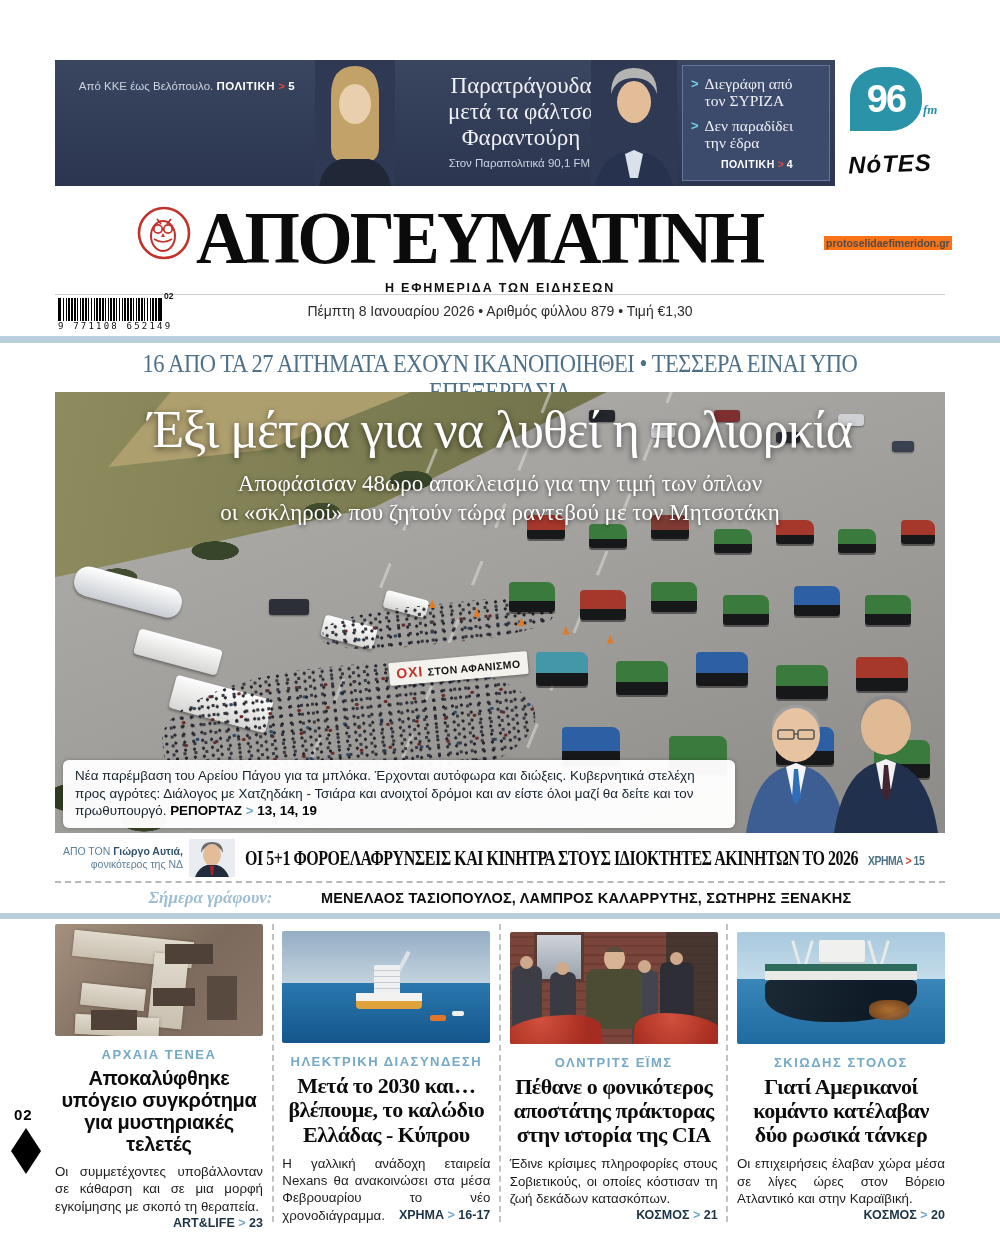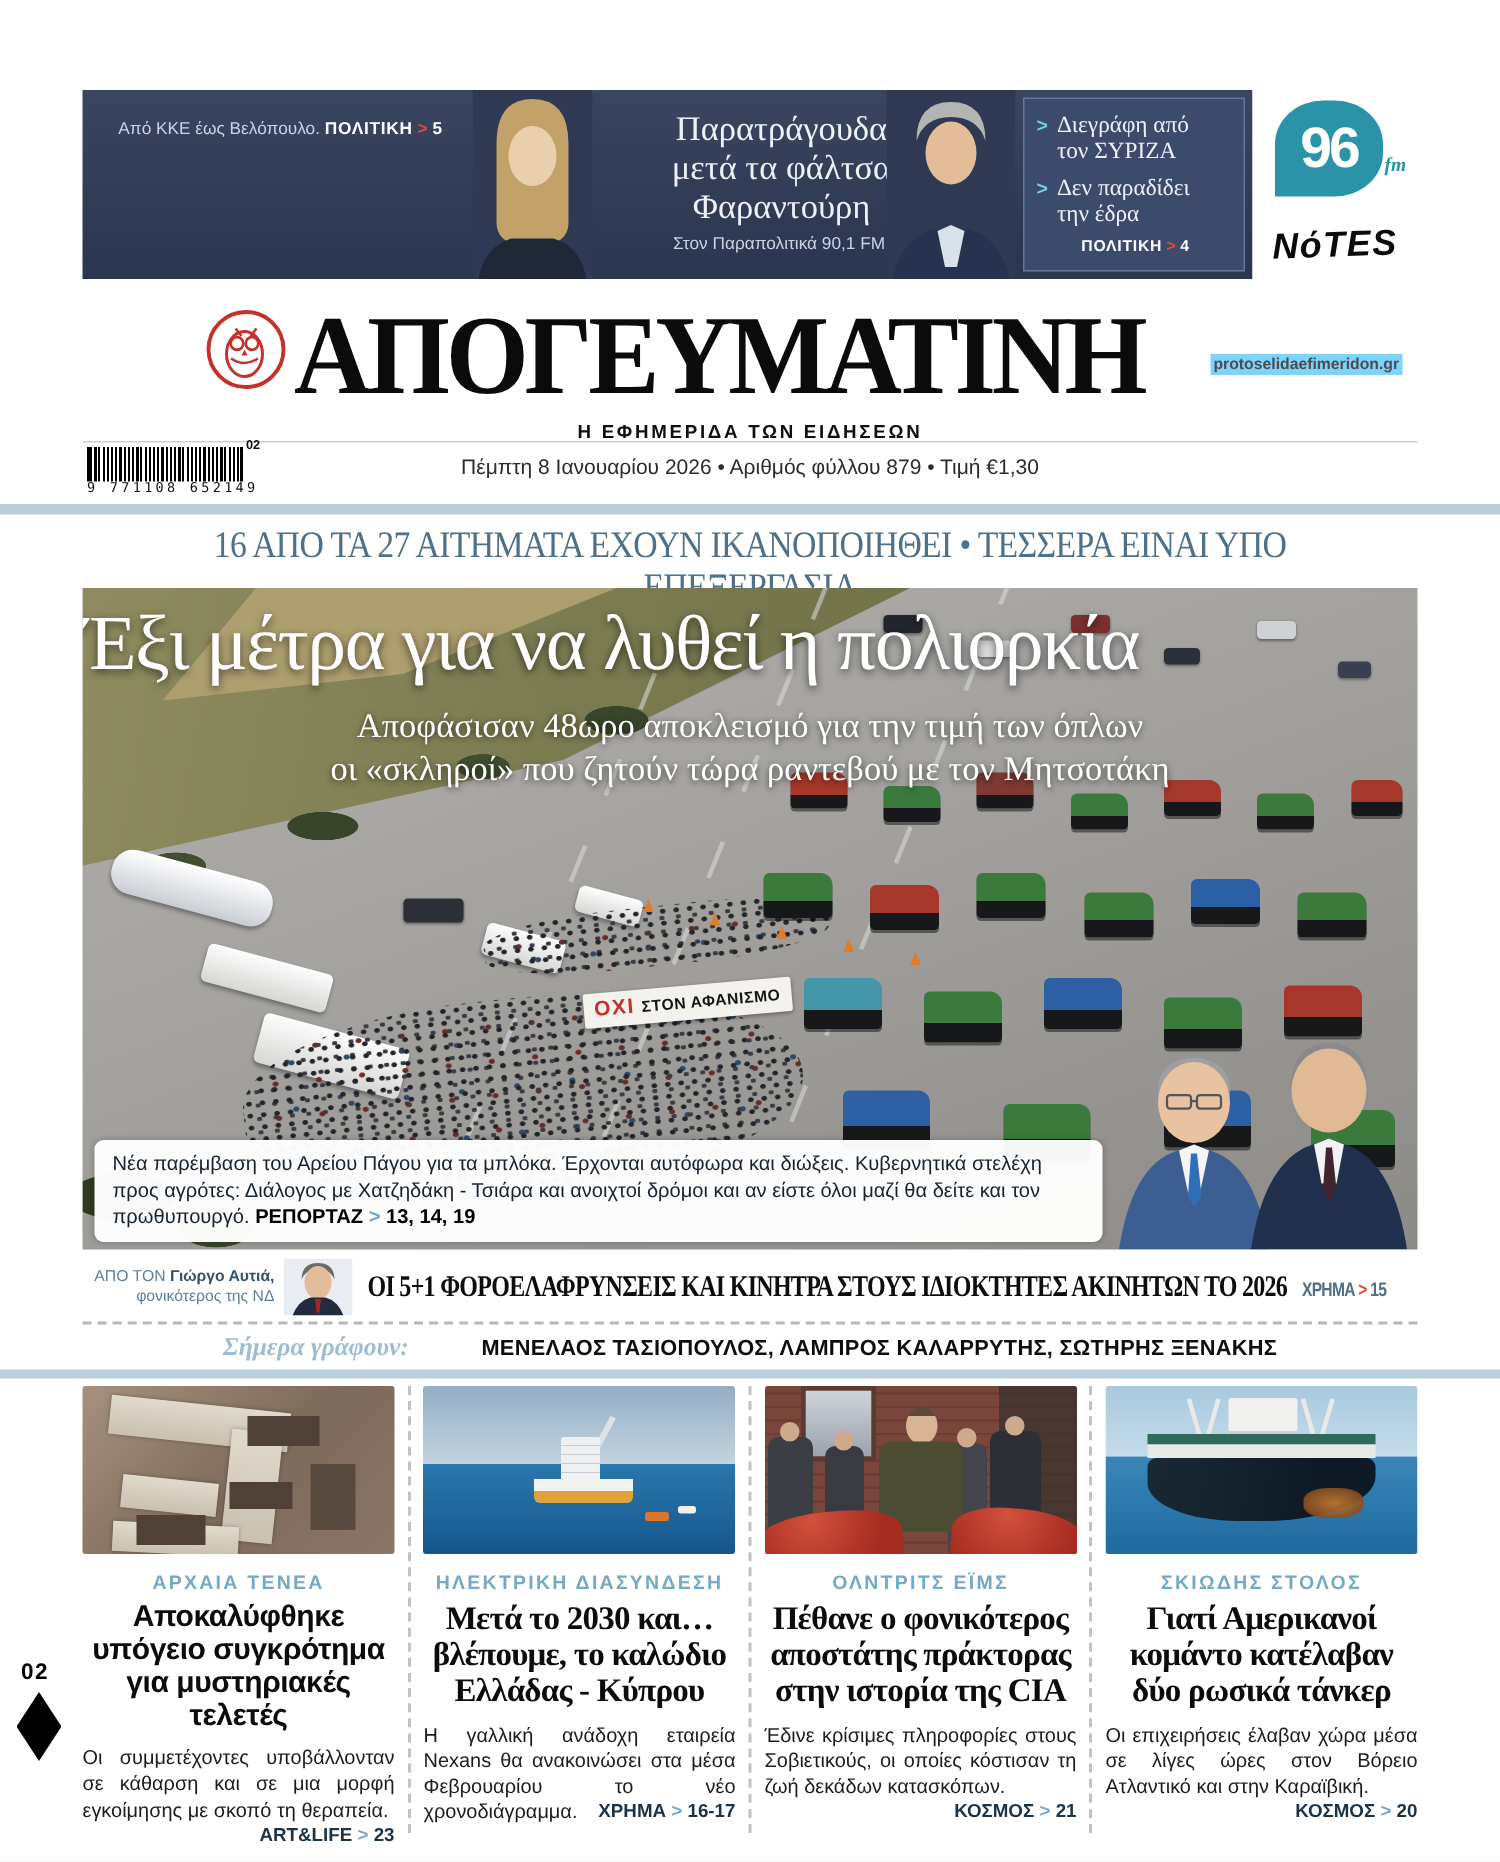--- a/index.html
+++ b/index.html
@@ -35,21 +35,21 @@
   .radio-name { position:absolute; left:0; bottom:8px; width:110px; text-align:center; color:#0b0b0b;
                 font-weight:bold; font-style:italic; font-size:24px; letter-spacing:1px; transform:rotate(-2deg); }
 
   
   .logo-owl { position:absolute; left:136px; top:205px; }
   .mast-title { position:absolute; left:196px; top:195px; width:700px; font-family:"Liberation Serif",serif;
                 font-weight:bold; font-size:75px; letter-spacing:-3px; color:#0b0b0b; white-space:nowrap;
                 transform:scaleX(.95); transform-origin:left; }
   .tagline { position:absolute; left:330px; top:281px; width:340px; text-align:center; font-size:12.5px;
              font-weight:bold; letter-spacing:1.8px; color:#0f0f0f; }
-  .watermark { position:absolute; left:807px; top:236px; background:#7dd3fc; padding:1px 2px; font-size:10.5px;
+  .watermark { position:absolute; left:824px; top:236px; background:#f97316; padding:1px 2px; font-size:10.5px;
                font-weight:bold; color:#4c4c4c; }
   .mast-rule { position:absolute; left:55px; top:294px; width:890px; border-top:1px solid #cfcfcf; }
   .barcode { position:absolute; left:58px; top:298px; width:130px; }
   .bars { width:100px; height:23px; border-left:2px solid #000; border-right:2px solid #000;
           background:repeating-linear-gradient(90deg,#000 0 1.4px,#fff 1.4px 2.8px,#000 2.8px 4.4px,#fff 4.4px 5.6px); }
   .bdigits { font-size:9px; letter-spacing:2.2px; font-family:"DejaVu Sans Mono",monospace; color:#111; }
   .bissue { position:absolute; left:106px; top:-7px; font-size:8.5px; font-weight:bold; color:#111; }
   .dateline { position:absolute; left:55px; top:303px; width:890px; text-align:center; font-size:14px; color:#2b2b2b; }
   .band { position:absolute; left:0; width:1000px; background:#b9cfdc; }
   .band1 { top:336px; height:7px; }
@@ -90,21 +90,21 @@
   .tractor { position:absolute; border-radius:4px 8px 3px 3px; box-shadow:0 2px 0 rgba(0,0,0,.45); }
   .tg { background:linear-gradient(#3a7a3c 62%,#17181a 62%); }
   .tr { background:linear-gradient(#a5372b 62%,#17181a 62%); }
   .tb { background:linear-gradient(#2d5fa5 62%,#17181a 62%); }
   .tt { background:linear-gradient(#4397a8 62%,#17181a 62%); }
   .tm { background:linear-gradient(#7e3a33 62%,#17181a 62%); }
   .protest-banner { position:absolute; left:37.5%; top:60%; transform:rotate(-5deg); background:#f4f2ec;
                     padding:2px 7px 3px; border-radius:2px; box-shadow:0 1px 3px rgba(0,0,0,.4); white-space:nowrap; }
   .pb-no { color:#c2322b; font-weight:bold; font-size:14px; letter-spacing:1px; }
   .pb-rest { color:#141414; font-weight:bold; font-size:10.5px; letter-spacing:.4px; }
-  .lead-head { position:absolute; left:0; top:8px; width:100%; color:#fff;
+  .lead-head { position:absolute; left:0; top:8px; width:100%; text-align:center; color:#fff;
                font-family:"Liberation Serif",serif; font-size:52px; letter-spacing:-1px;
                text-shadow:0 2px 6px rgba(0,0,0,.6); }
   .lead-sub { position:absolute; left:0; top:78px; width:100%; text-align:center; color:#fff;
               font-family:"Liberation Serif",serif; font-size:23px; line-height:1.25; white-space:pre-line;
               text-shadow:0 1px 4px rgba(0,0,0,.65); }
   .caption { position:absolute; left:8px; bottom:5px; width:648px; background:rgba(255,255,255,.97);
              border-radius:6px; padding:7px 12px 8px; font-size:13.4px; line-height:1.32; color:#16222e;
              box-shadow:0 0 4px rgba(0,0,0,.25); }
   .cap-arrow { color:#74a9c7; font-weight:bold; }
   .cap-pages,.cap-label { font-weight:bold; color:#000; }
@@ -119,21 +119,21 @@
                 letter-spacing:-.6px; color:#0d0d0d; white-space:nowrap; transform:scaleX(.8);
                 transform-origin:left; }
   .strip-ref { font-family:"Liberation Sans",sans-serif; font-size:13px; font-weight:bold; color:#4e7088; margin-left:8px; }
   .dashrule { position:absolute; left:55px; top:881px; width:890px; border-top:2px dashed #b8b8b8; }
   .writers { position:absolute; left:55px; top:888px; width:890px; text-align:center; }
   .writers .lbl { font-family:"Liberation Serif",serif; font-style:italic; font-weight:bold; font-size:17px;
                   color:#9dbdd1; margin-right:8px; }
   .writers .nms { font-size:14.5px; font-weight:bold; color:#0e0e0e; letter-spacing:.2px;margin-left:36px; }
 
   
-  .articles { position:absolute; left:55px; top:924px; width:890px; display:flex; justify-content:space-between; }
+  .articles { position:absolute; left:55px; top:924px; width:890px; display:flex; justify-content:space-between;align-items:center; }
   .col { width:208px; }
   .aphoto { position:relative; width:208px; height:112px; overflow:hidden; border-radius:2px; }
   .akicker { margin-top:11px; text-align:center; font-size:13px; font-weight:bold; letter-spacing:1.5px; color:#74a9c7; }
   .ahead { margin-top:5px; text-align:center; font-family:"Liberation Serif",serif; font-weight:bold;
            font-size:22px; line-height:1.1; letter-spacing:-.5px; color:#0c0c0c; }
   .c1 .ahead { font-family:"Liberation Sans",sans-serif; font-size:20px; letter-spacing:-.3px; }
   .abody { margin-top:8px; font-size:13.3px; line-height:1.3; text-align:justify; color:#1c1c1c; }
   .aref { float:right; font-weight:bold; color:#1c3346; font-size:12.5px; padding-left:6px; }
   .vsep { position:absolute; top:924px; height:298px; border-left:2px dashed #c2c2c2; }
   .marker02 { position:absolute; left:14px; top:1106px; font-weight:bold; font-size:15px; letter-spacing:1px; color:#000; }

